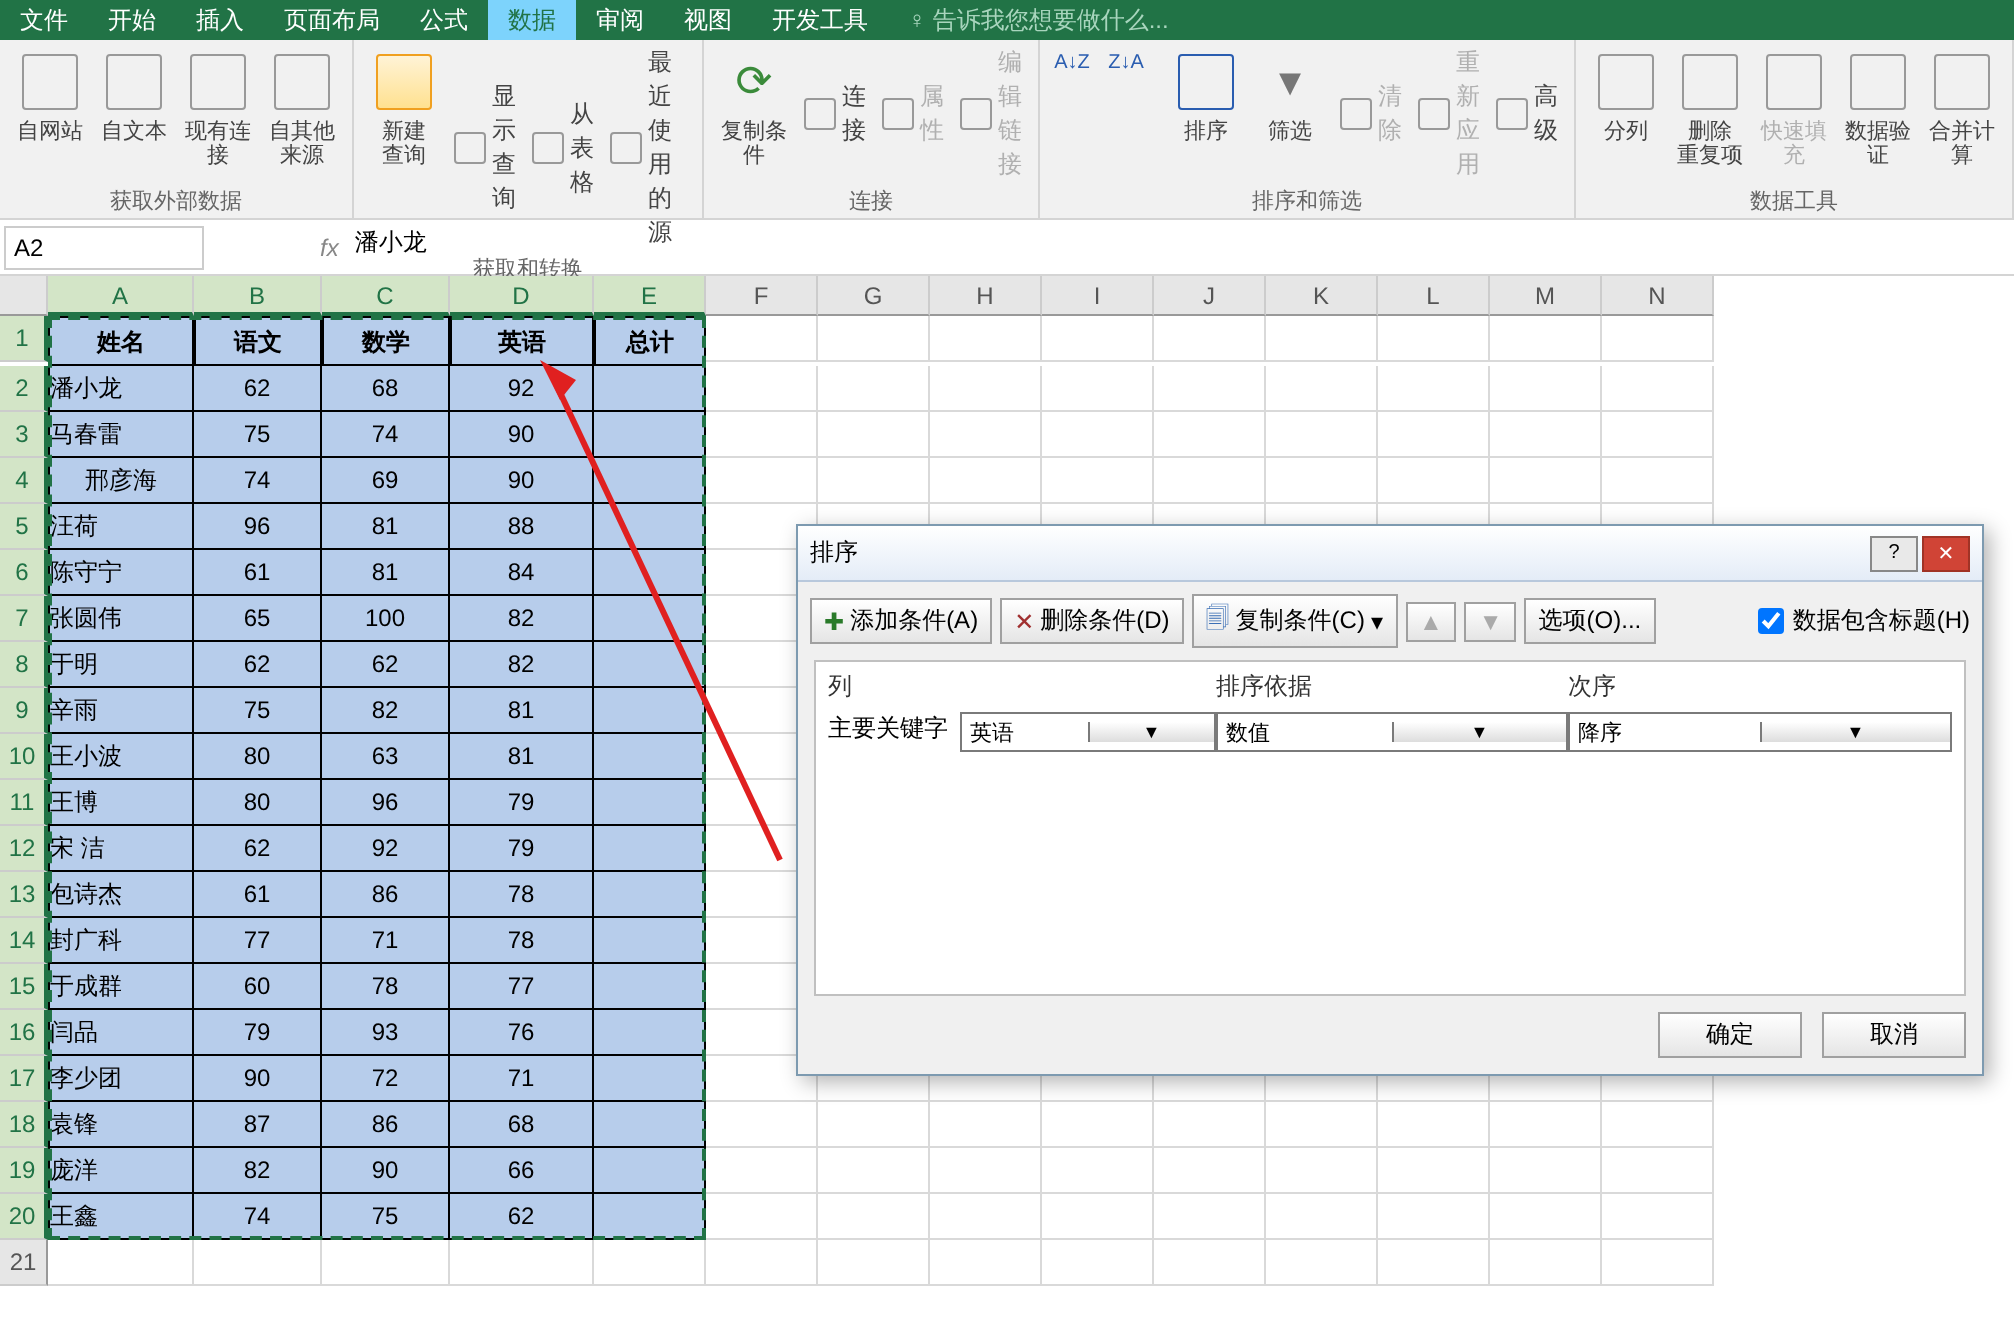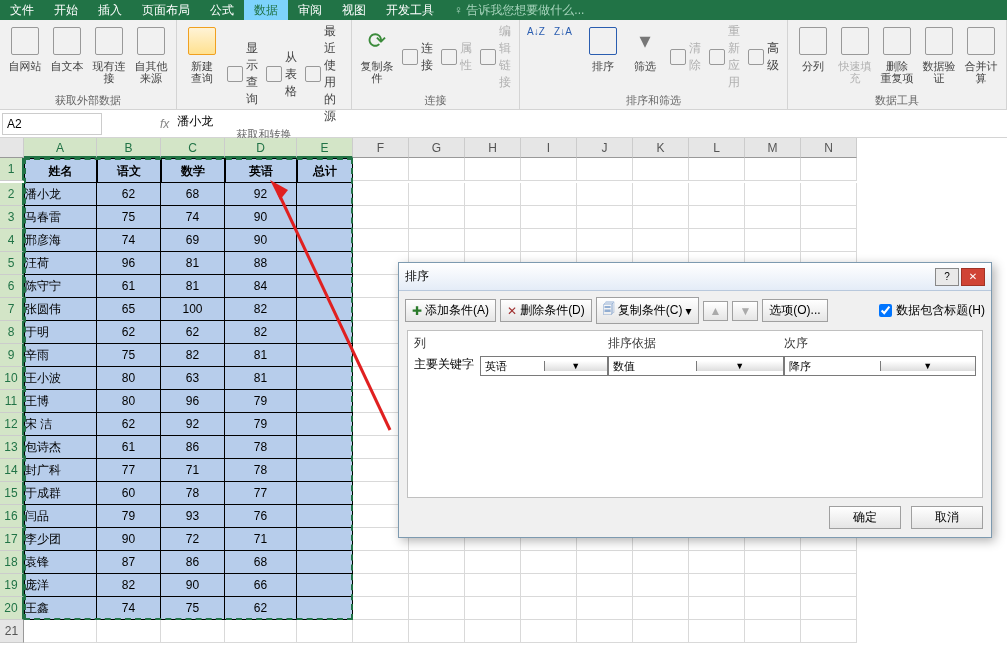--- a/index.html
+++ b/index.html
@@ -231,31 +231,31 @@
   </div>
 
   <div class="group">
     <div class="group-content" id="g5">
         <div class="btn big">
           <span class="ico">
             <span class="square big"></span>
           </span>
           <span class="lbl">分列</span>
         </div>
+        <div class="btn big">
+          <span class="ico">
+            <span class="square big"></span>
+          </span>
+          <span class="lbl">删除<br>重复项</span>
+        </div>
         <div class="btn big disabled">
           <span class="ico">
             <span class="square big"></span>
           </span>
           <span class="lbl">快速填充</span>
-        </div>
-        <div class="btn big">
-          <span class="ico">
-            <span class="square big"></span>
-          </span>
-          <span class="lbl">删除<br>重复项</span>
         </div>
         <div class="btn big">
           <span class="ico">
             <span class="square big"></span>
           </span>
           <span class="lbl">数据验<br>证</span>
         </div>
         <div class="btn big">
           <span class="ico">
             <span class="square big"></span>
@@ -343,21 +343,21 @@
         <div class="cell" style="width: 56px;"></div>
         <div class="cell" style="width: 56px;"></div>
         <div class="cell" style="width: 56px;"></div>
         <div class="cell" style="width: 56px;"></div>
         <div class="cell" style="width: 56px;"></div>
         <div class="cell" style="width: 56px;"></div>
         <div class="cell" style="width: 56px;"></div>
       </div>
       <div class="gridrow">
         <div class="row-h sel">4</div>
-        <div class="table-cell table-left" style="width: 73px;">邢彦海</div>
+        <div class="table-cell table-left" style="width: 73px; text-align: center;">邢彦海</div>
         <div class="table-cell num" style="width: 64px;">74</div>
         <div class="table-cell num" style="width: 64px;">69</div>
         <div class="table-cell num" style="width: 72px;">90</div>
         <div class="table-cell num" style="width: 56px;"></div>
         <div class="cell" style="width: 56px;"></div>
         <div class="cell" style="width: 56px;"></div>
         <div class="cell" style="width: 56px;"></div>
         <div class="cell" style="width: 56px;"></div>
         <div class="cell" style="width: 56px;"></div>
         <div class="cell" style="width: 56px;"></div>

